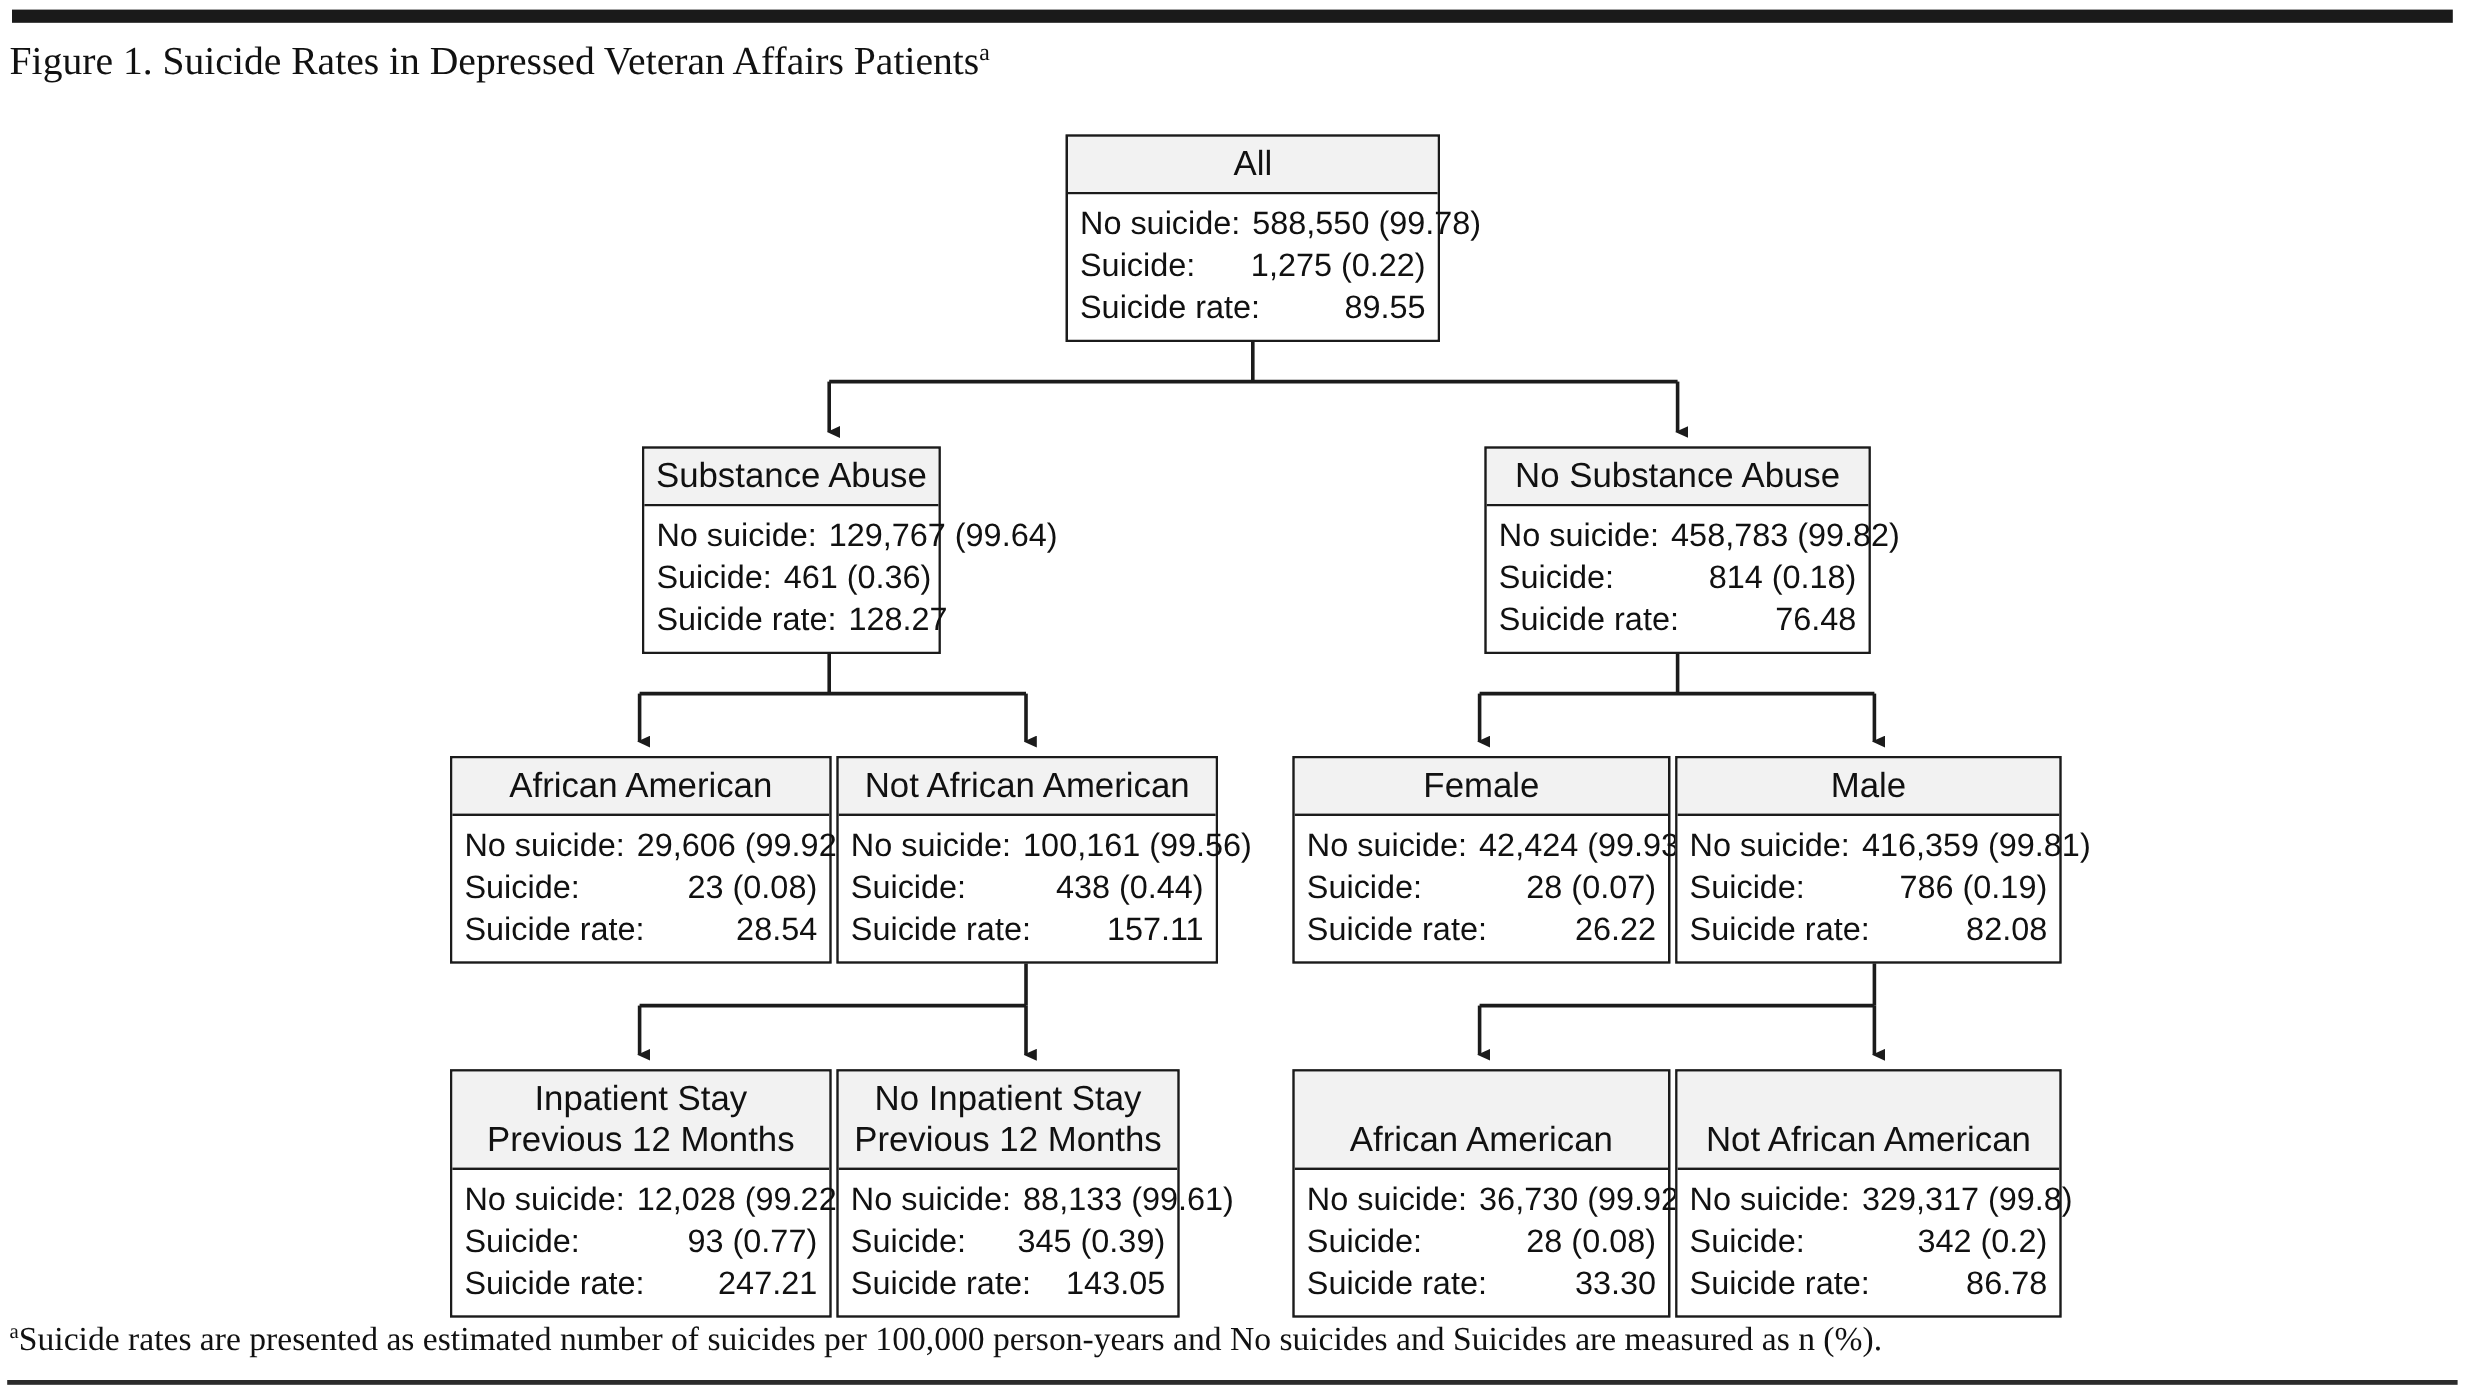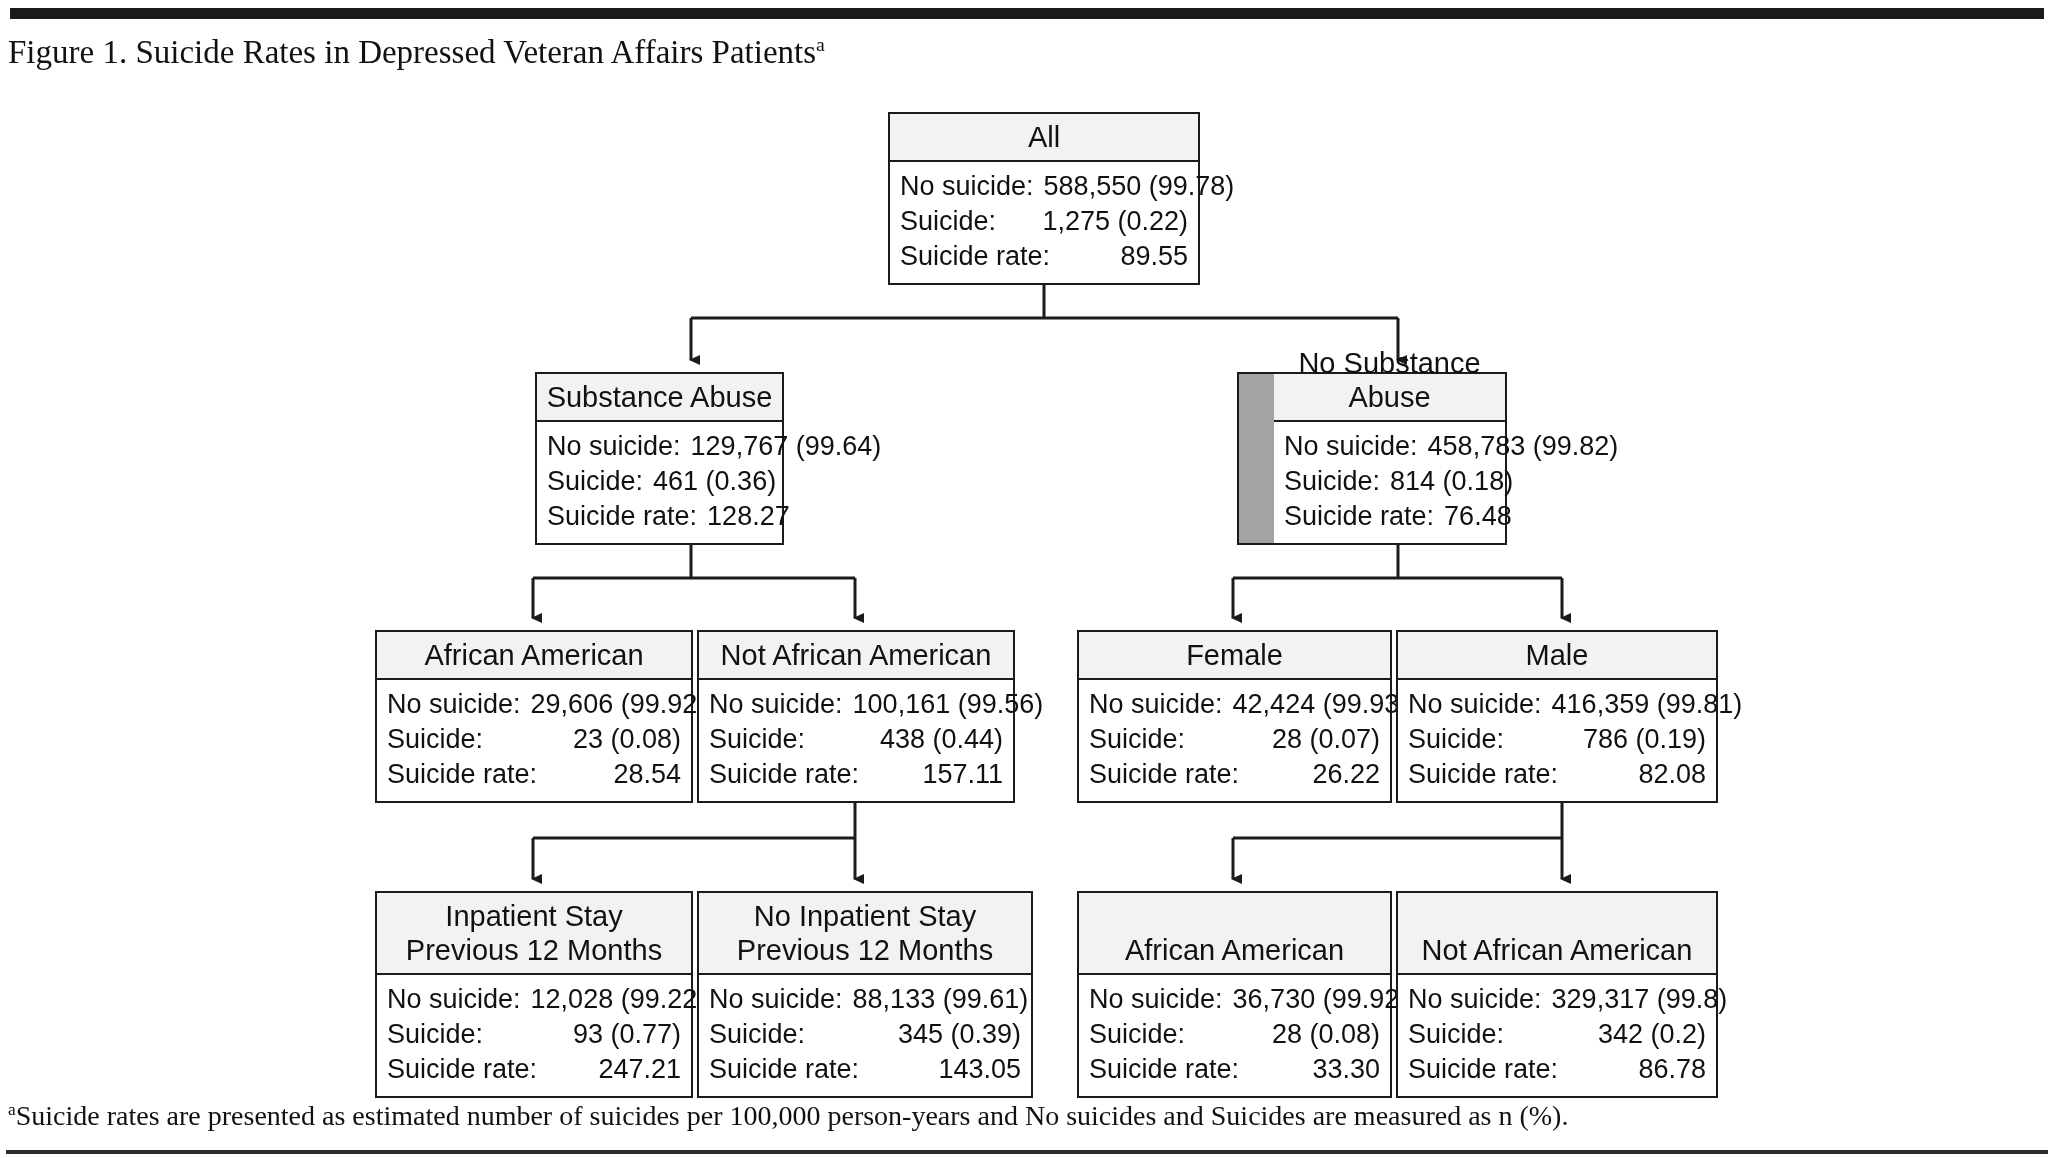--- a/index.html
+++ b/index.html
@@ -163,21 +163,21 @@
         <span class="stat-label">Suicide:</span>
         <span class="stat-value">461 (0.36)</span>
       </div>
       <div class="stat-row">
         <span class="stat-label">Suicide rate:</span>
         <span class="stat-value">128.27</span>
       </div>
     </div>
   </div>
 
-  <div class="node" style="left:1237px; top:372px; width:270px;padding-left:35px;">
+  <div class="node" style="left:1237px; top:372px; width:322px;">
     <div class="node-header h1">No Substance Abuse</div>
     <div class="node-body">
       <div class="stat-row">
         <span class="stat-label">No suicide:</span>
         <span class="stat-value">458,783 (99.82)</span>
       </div>
       <div class="stat-row">
         <span class="stat-label">Suicide:</span>
         <span class="stat-value">814 (0.18)</span>
       </div>
@@ -272,21 +272,21 @@
         <span class="stat-label">Suicide:</span>
         <span class="stat-value">93 (0.77)</span>
       </div>
       <div class="stat-row">
         <span class="stat-label">Suicide rate:</span>
         <span class="stat-value">247.21</span>
       </div>
     </div>
   </div>
 
-  <div class="node" style="left:697px; top:891px; width:336px;">
+  <div class="node" style="left:697px; top:891px; width:286px;">
     <div class="node-header h2">No Inpatient Stay
 Previous 12 Months</div>
     <div class="node-body">
       <div class="stat-row">
         <span class="stat-label">No suicide:</span>
         <span class="stat-value">88,133 (99.61)</span>
       </div>
       <div class="stat-row">
         <span class="stat-label">Suicide:</span>
         <span class="stat-value">345 (0.39)</span>

